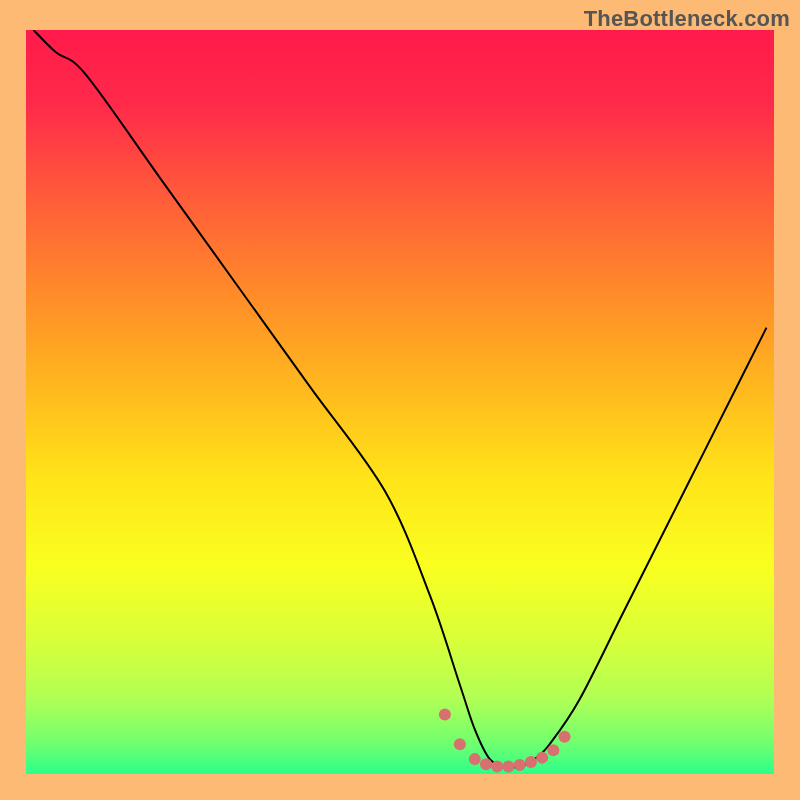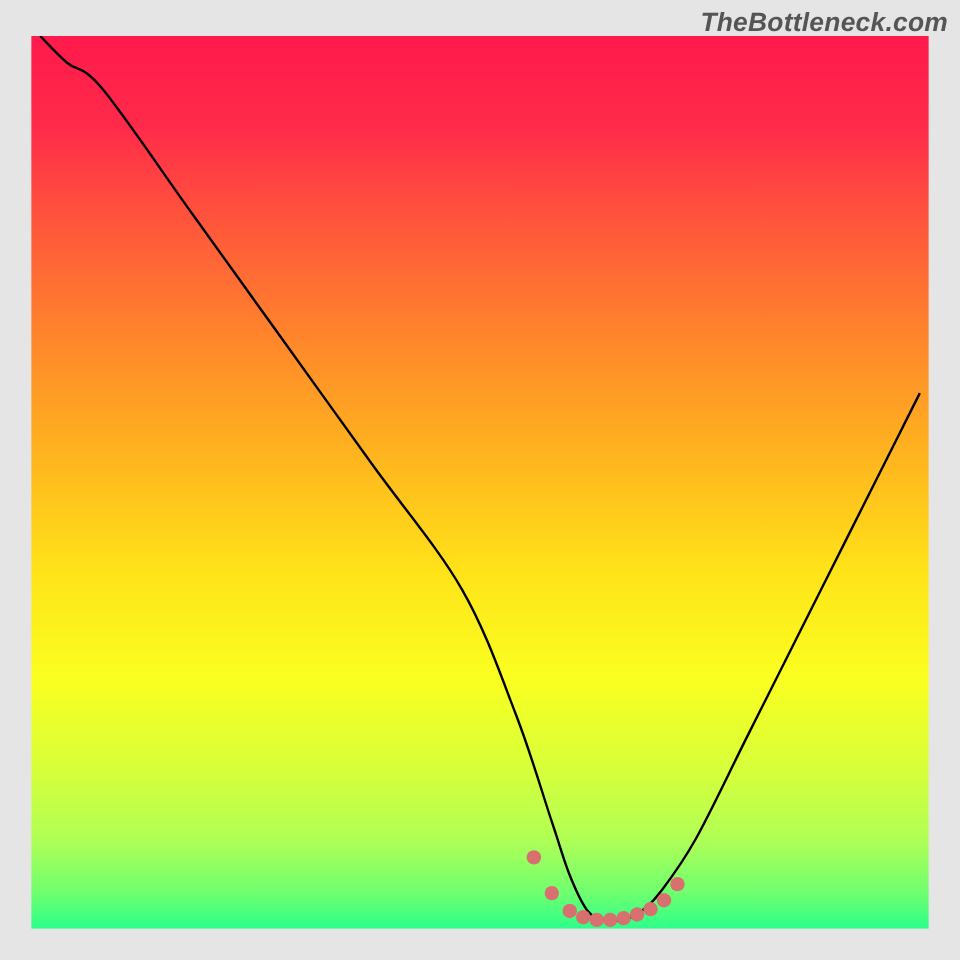--- a/index.html
+++ b/index.html
@@ -8,22 +8,21 @@
     width: 800px;
     height: 800px;
     background: #000;
     overflow: hidden;
     font-family: Arial, Helvetica, sans-serif;
   }
   .outer {
     position: relative;
     width: 800px;
     height: 800px;
-    background: #e5e5e5;
-    font-style: italic;
+    background: #fdba74;
   }
   .watermark {
     position: absolute;
     top: 6px;
     right: 10px;
     color: #555;
     font-size: 22px;
     font-weight: 600;
     letter-spacing: 0.2px;
     z-index: 50;

